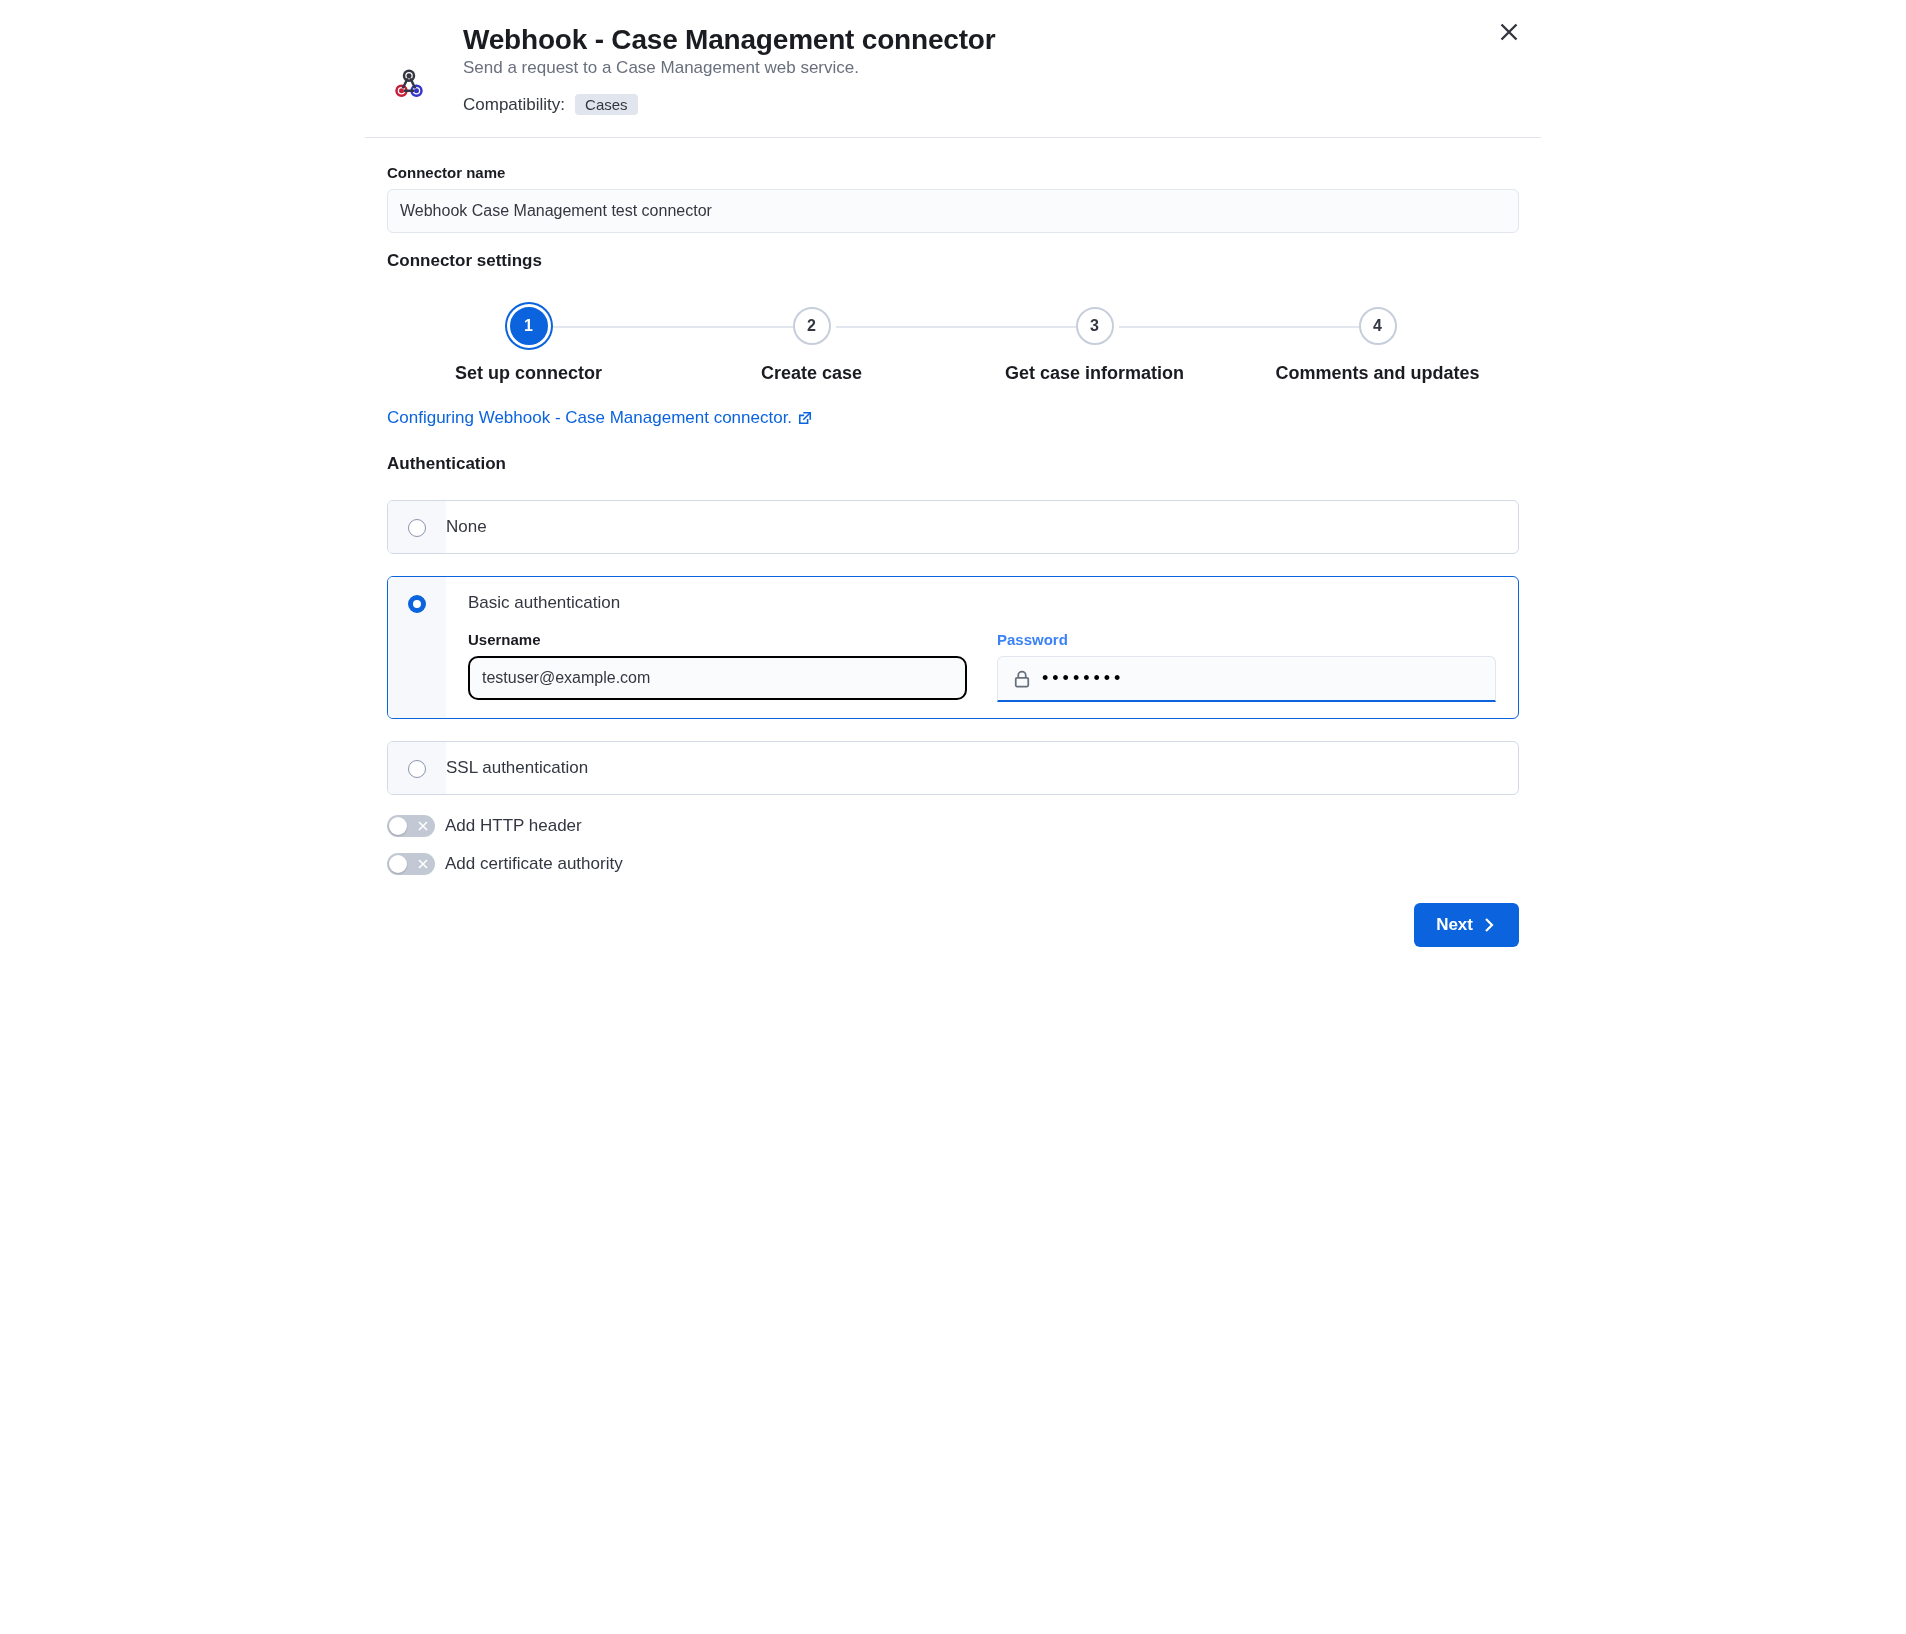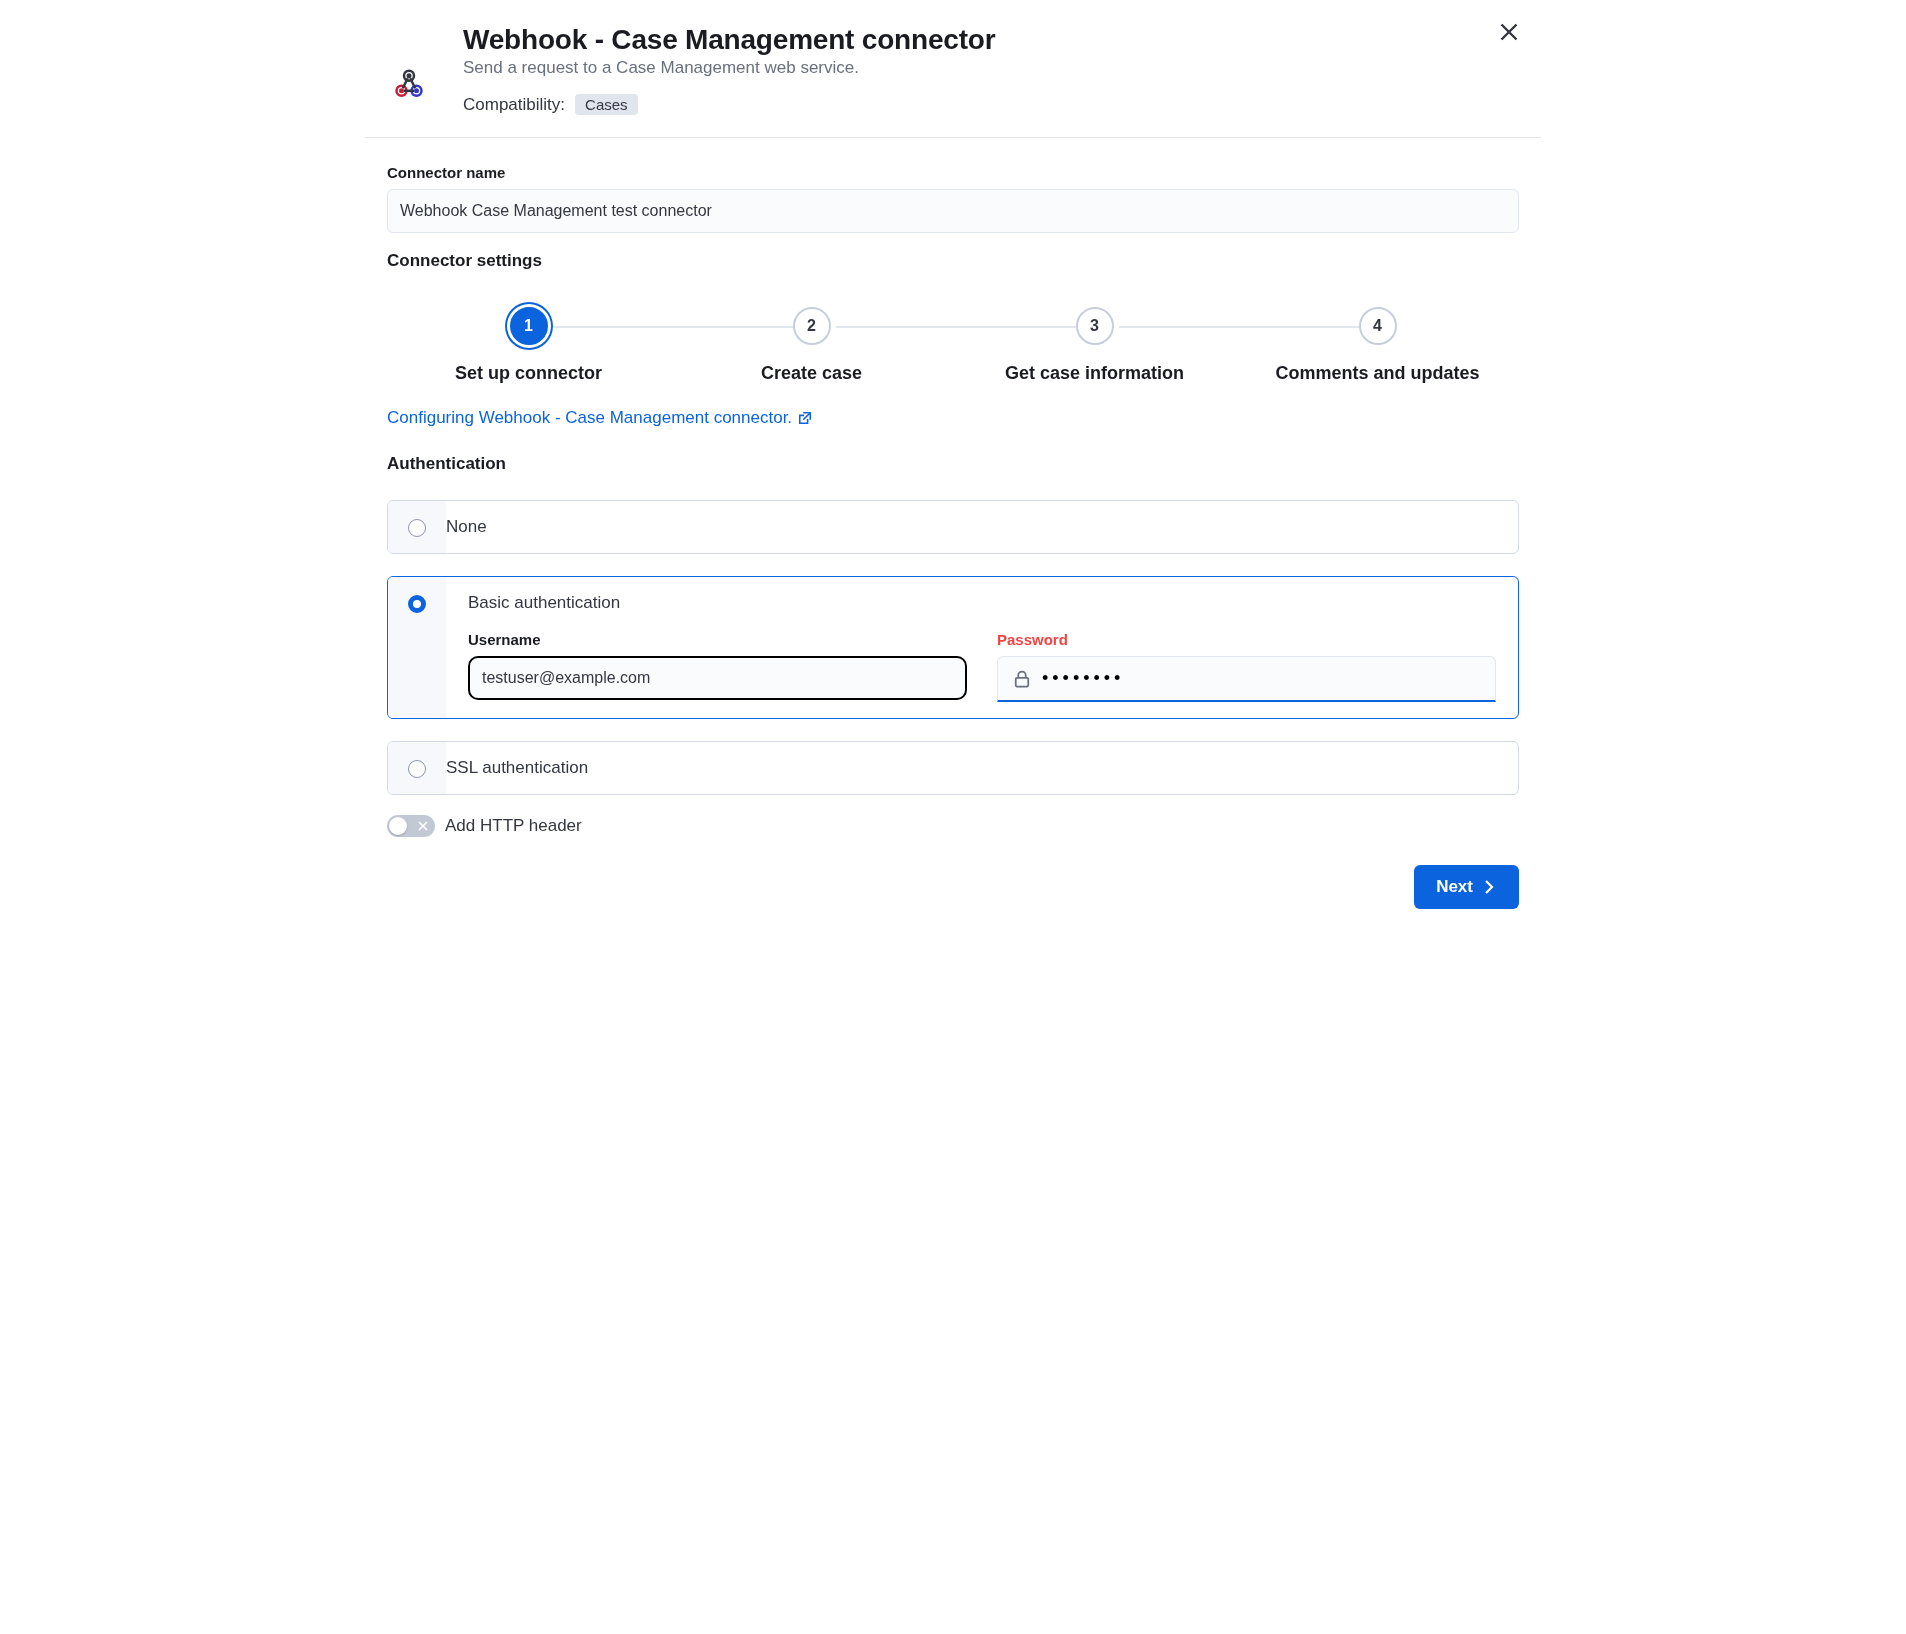--- a/index.html
+++ b/index.html
@@ -44,21 +44,21 @@
   .radio-card.selected { border-color:#0b64dd; }
   .radio-leader { width:58px; background:#f6f8fc; display:flex; align-items:flex-start; justify-content:center; padding-top:18px; }
   .radio-card.selected .radio-leader { width:58px; }
   .radio-circle { width:18px; height:18px; border-radius:50%; border:1px solid #8a94aa; background:#fff; position:relative; }
   .radio-card.selected .radio-circle { border-color:#0b64dd; border-width:5px; }
   .radio-body { flex:1; padding:16px 22px 16px 22px; }
   .radio-title { font-size:17px; color:#343741; }
   .radio-inner { display:flex; gap:30px; margin-top:18px; }
   .inner-col { flex:1; display:flex; flex-direction:column; gap:8px; }
   .inner-label { font-size:15px; font-weight:700; }
-  .inner-label.active { color:#ef4444; }
+  .inner-label.active { color:#3b82f6; }
 
   
   .toggle-row { display:flex; align-items:center; gap:10px; margin-top:20px; }
   .toggle { width:48px; height:22px; border-radius:22px; background:#c2c8d4; position:relative; cursor:pointer; flex-shrink:0; display:flex; align-items:center; }
   .toggle .knob { width:18px; height:18px; border-radius:50%; background:#fff; margin-left:2px; box-shadow:0 1px 2px rgba(0,0,0,.2); }
   .toggle .x-mark { position:absolute; right:7px; color:#fff; width:10px; height:10px; }
   .toggle-label { font-size:17px; color:#343741; }
 
   .footer { display:flex; justify-content:flex-end; padding:6px 22px 22px 0; }
   .next-btn { background:#0b64dd; color:#fff; border:none; border-radius:6px; padding:12px 22px; font-size:17px; font-weight:600; display:flex; align-items:center; gap:8px; cursor:pointer; }
@@ -184,20 +184,29 @@
     <div class="toggle-row">
       <div class="toggle">
         <div class="knob"></div>
         <svg class="x-mark" viewBox="0 0 10 10" stroke="#fff" stroke-width="1.6">
             <path d="M1 1 L9 9 M9 1 L1 9"></path>
           </svg>
       </div>
       <span class="toggle-label">Add HTTP header</span>
     </div>
 
+    <div class="toggle-row" style="margin-top:16px">
+      <div class="toggle">
+        <div class="knob"></div>
+        <svg class="x-mark" viewBox="0 0 10 10" stroke="#fff" stroke-width="1.6">
+            <path d="M1 1 L9 9 M9 1 L1 9"></path>
+          </svg>
+      </div>
+      <span class="toggle-label">Add certificate authority</span>
+    </div>
   </div>
 
   <div class="footer">
     <button class="next-btn">
       <span>Next</span>
       <svg viewBox="0 0 16 16" stroke="#fff" stroke-width="2.2" fill="none">
           <path d="M5 2 L11 8 L5 14"></path>
         </svg>
     </button>
   </div>

